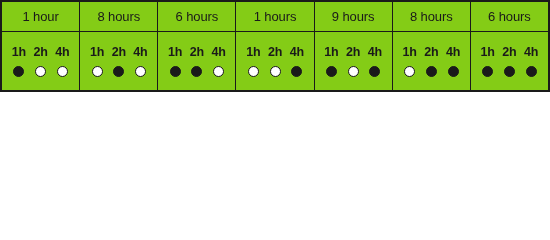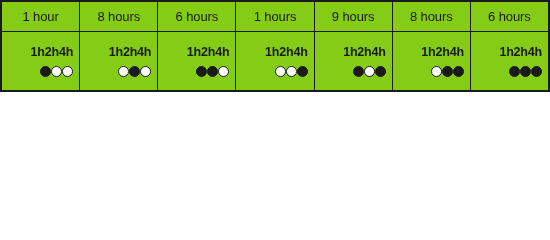--- a/index.html
+++ b/index.html
@@ -58,21 +58,20 @@
     flex: 1 1 auto;
   }
   .body-cell {
     flex: 1 1 0;
     display: flex;
     flex-direction: column;
     justify-content: center;
     border-right: 1.5px solid #1a1a1a;
     box-sizing: border-box;
     padding: 0 6px;
-    align-items: flex-end;
   }
   .body-cell:last-child { border-right: none; }
 
   .bit-labels {
     display: flex;
     justify-content: space-around;
     align-items: center;
     margin-top: 1px;
   }
   .bit-label {

